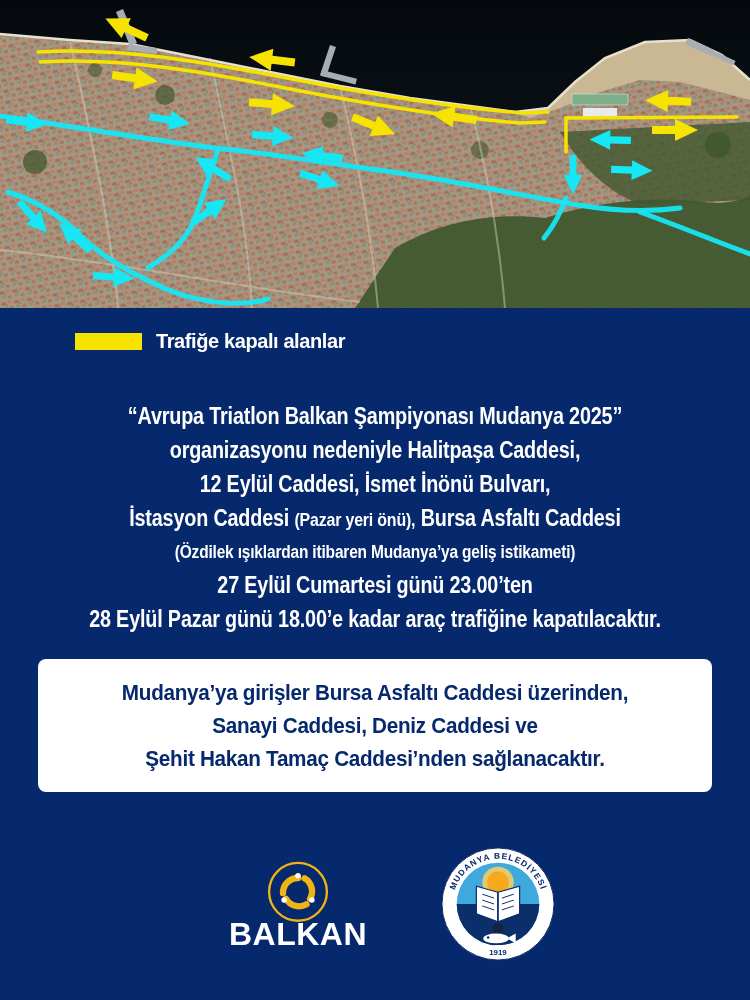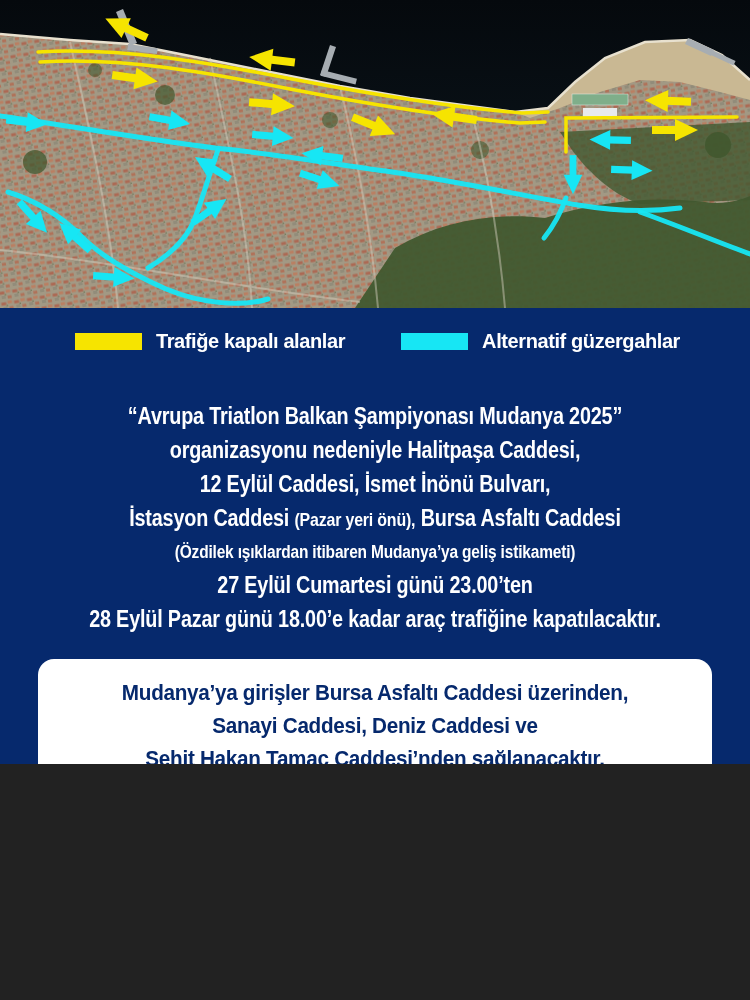--- a/index.html
+++ b/index.html
@@ -1,21 +1,21 @@
 <!DOCTYPE html>
 <html style="--navy: #06296d; --yellow: #f6e400; --cyan: #17e6f4; --teal: #7bccd4; --gold: #f0b514;"><head>
 <meta charset="utf-8">
 <style>
   :root{
     --navy:#06296d; --yellow:#f6e400; --cyan:#17e6f4;
     --white:#ffffff; --teal:#7bccd4; --gold:#f0b514;
   }
   html,body{margin:0;padding:0;background:#222;}
   .poster{
-    position:relative;width:750px;height:764px;overflow:hidden;
+    position:relative;width:750px;height:1000px;overflow:hidden;
     background:var(--navy);
     font-family:"Liberation Sans",sans-serif;
   }
   .map-wrap{position:absolute;top:0;left:0;width:750px;height:308px;}
   .yroute{stroke:var(--yellow);stroke-width:3.5;fill:none;stroke-linecap:round;}
   .croute{stroke:var(--cyan);stroke-width:5;fill:none;stroke-linecap:round;opacity:.95;}
   .yar{fill:var(--yellow);}
   .car{fill:var(--cyan);}
   .roads{stroke:#d8d2c2;stroke-width:2;opacity:.45;fill:none;}
 
@@ -27,30 +27,30 @@
   .swatch.cyan{background:var(--cyan);}
   .legend-label{color:#fff;font-weight:700;font-size:20px;letter-spacing:-0.4px;}
 
   .announcement{position:absolute;top:399px;left:-40px;right:-40px;text-align:center;
     color:#fff;font-weight:700;transform:scaleX(.86);transform-origin:center;}
   .line{font-size:23px;line-height:34px;letter-spacing:-0.2px;white-space:nowrap;}
   .line .small{font-size:18.5px;}
   .line.small-line{font-size:18px;line-height:31px;}
 
   .info-box{position:absolute;left:38px;right:38px;top:659px;height:133px;
-    background:#fff;border-radius:16px;display:flex;flex-direction:column;
+    background:#fff;border-radius:8px;display:flex;flex-direction:column;
     justify-content:center;color:var(--navy);}
   .info-line{font-size:22px;line-height:33px;font-weight:700;text-align:center;
     letter-spacing:-0.3px;transform:scaleX(.94);white-space:nowrap;}
 
   .logos{position:absolute;top:845px;left:0;right:0;
     display:flex;justify-content:center;align-items:center;gap:36px;}
   .balkan{width:210px;text-align:center;}
   .balkan-emblem{display:block;margin:0 auto -10px auto;}
-  .balkan-title{color:#fff;font-weight:400;font-size:32px;line-height:32px;letter-spacing:.5px;}
+  .balkan-title{color:#fff;font-weight:700;font-size:32px;line-height:32px;letter-spacing:.5px;}
   .balkan-sub{color:var(--teal);font-size:21px;letter-spacing:3px;font-weight:400;line-height:26px;}
   .seal{display:block;}
   .seal-arc-text{font-family:"Liberation Sans",sans-serif;font-size:8.6px;font-weight:700;
     fill:var(--navy);letter-spacing:1.1px;}
   .seal-year{font-family:"Liberation Sans",sans-serif;font-size:8px;font-weight:700;fill:var(--navy);}
 </style>
 </head>
 <body>
 
 <div class="poster">
@@ -161,24 +161,20 @@
         <use href="#arw" class="car" transform="translate(573 173) rotate(90) scale(.85)"></use>
       </g>
     </svg>
   </div>
 
   <div class="legend">
     <div class="legend-item">
       <span class="swatch yellow"></span>
       <span class="legend-label">Trafiğe kapalı alanlar</span>
     </div>
-    <div class="legend-item">
-      <span class="swatch cyan"></span>
-      <span class="legend-label">Alternatif güzergahlar</span>
-    </div>
   </div>
 
   <div class="announcement">
     <div class="line">“Avrupa Triatlon Balkan Şampiyonası Mudanya 2025”</div>
     <div class="line">organizasyonu nedeniyle Halitpaşa Caddesi,</div>
     <div class="line">12 Eylül Caddesi, İsmet İnönü Bulvarı,</div>
     <div class="line"><span>İstasyon Caddesi </span><span class="small">(Pazar yeri önü),</span><span>  Bursa Asfaltı Caddesi</span></div>
     <div class="line small-line">(Özdilek ışıklardan itibaren Mudanya’ya geliş istikameti)</div>
     <div class="line">27 Eylül Cumartesi günü 23.00’ten</div>
     <div class="line">28 Eylül Pazar günü 18.00’e kadar araç trafiğine kapatılacaktır.</div>

